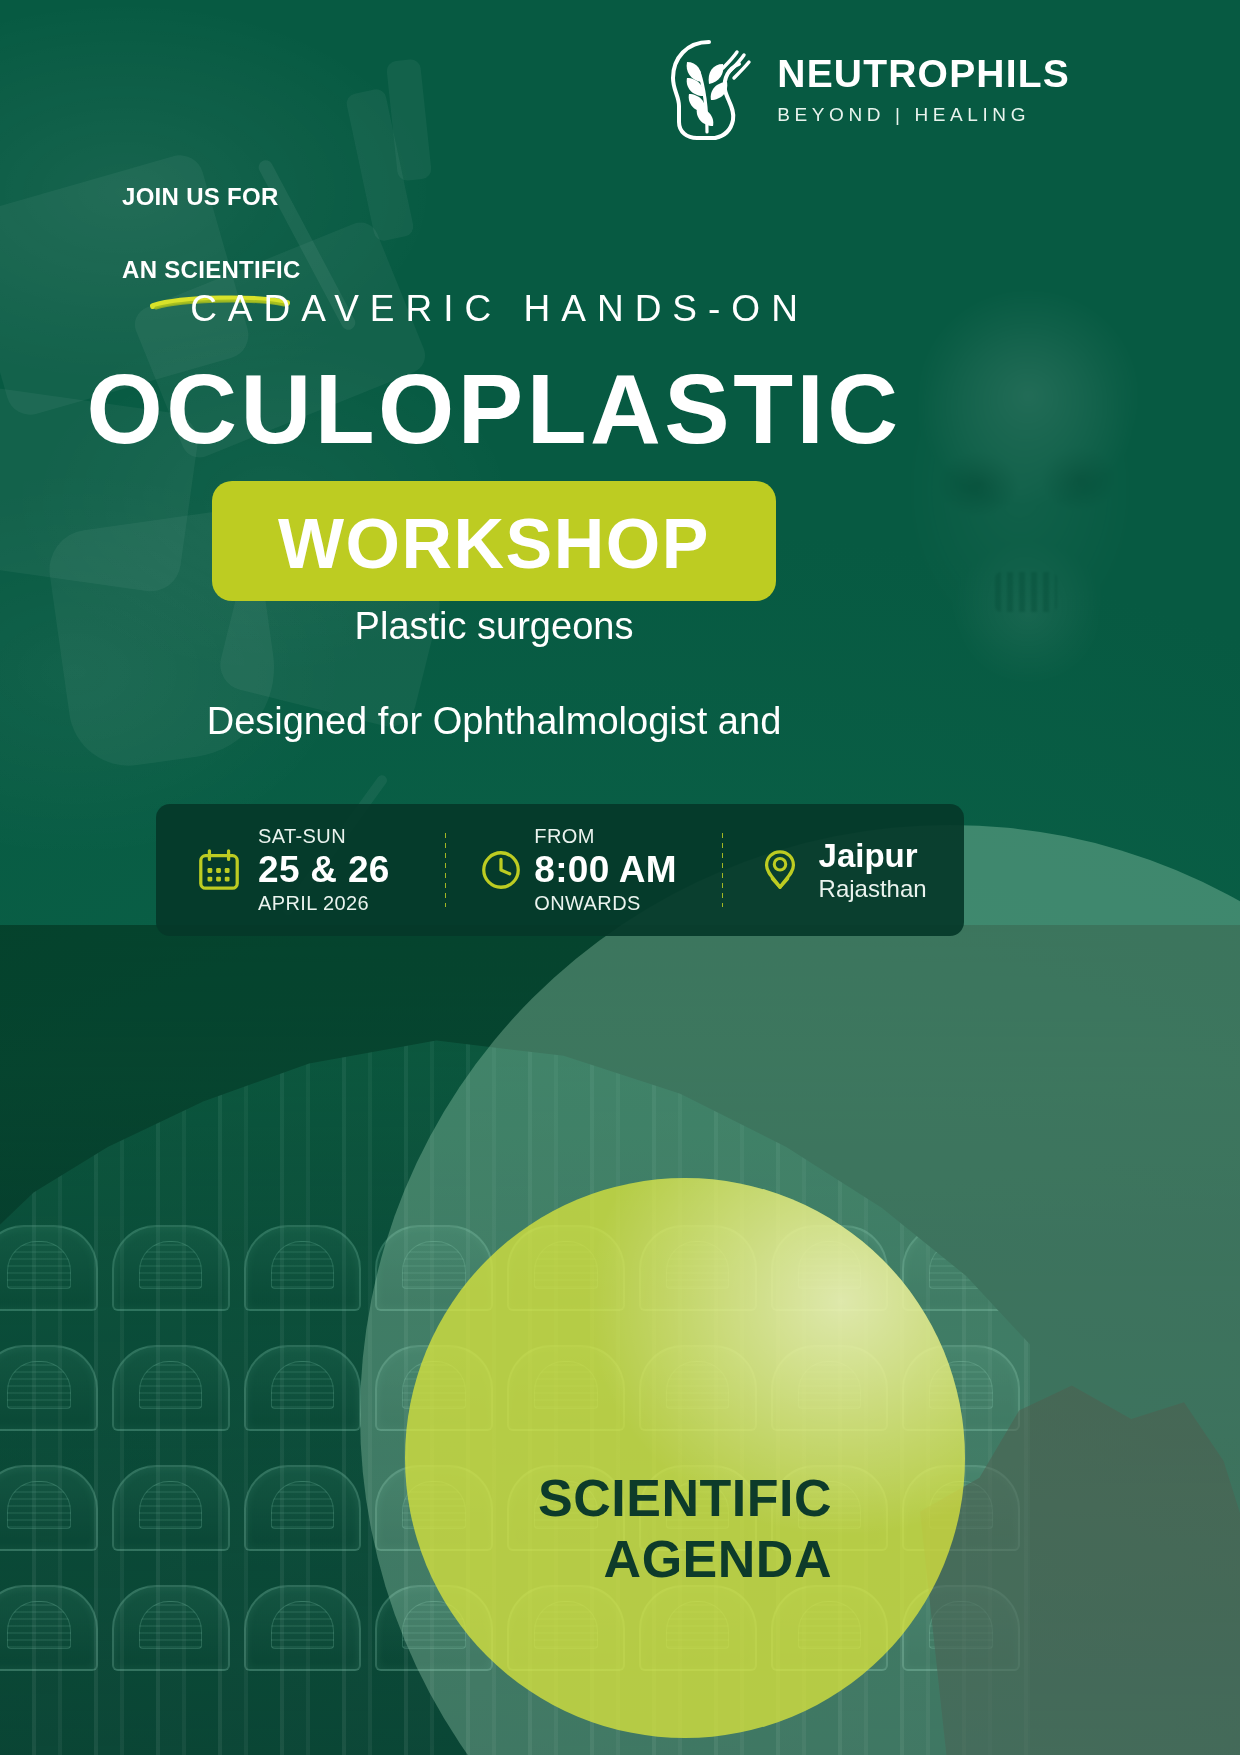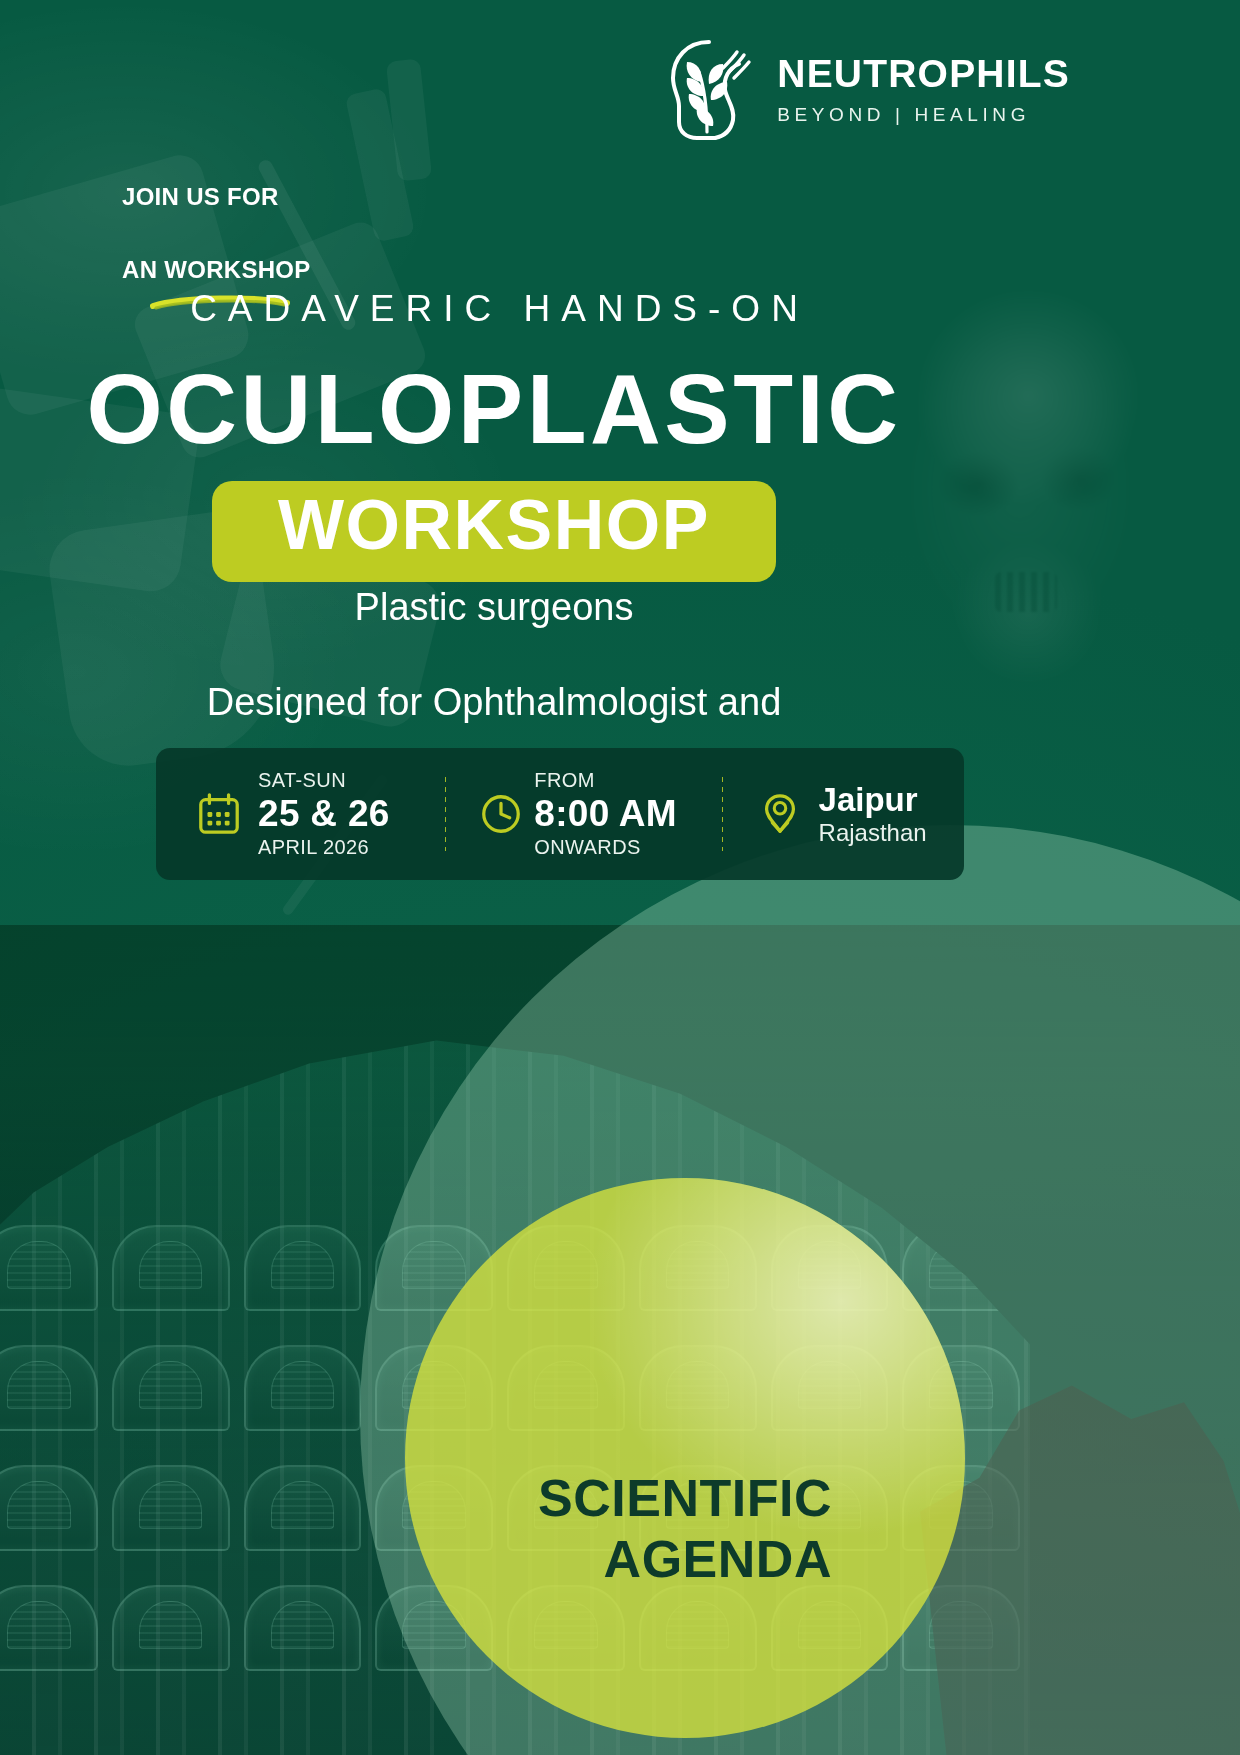--- a/index.html
+++ b/index.html
@@ -177,32 +177,32 @@
     color:#ffffff; font-size:37px; font-weight:500;
     letter-spacing:11px; margin-left:11px;
   }
   .maintitle {
     color:#ffffff; font-size:98px; font-weight:bold;
     letter-spacing:3.5px; line-height:1.05; margin-top:28px;
   }
   .badge-wrap { display:flex; justify-content:center; margin-top:20px; }
   .badge {
     background:#bdcc22; border-radius:20px;
-    padding:5px 66px 18px;
+    padding:24px 66px 18px;
     color:#ffffff; font-size:70px; font-weight:bold;
     letter-spacing:1.5px; line-height:1.12;
   }
   .subtitle {
     color:#ffffff; font-size:38px; font-weight:400;
     line-height:1.33; margin-top:44px;
   }
 
   
   .infobar {
-    position:absolute; left:156px; top:748px;
+    position:absolute; left:156px; top:804px;
     width:808px; height:132px;
     background:rgba(5,56,41,.92);
     border-radius:14px;
     display:flex; align-items:center;
   }
   .infocell { display:flex; align-items:center; gap:16px; padding:0 18px; }
   .infocell.c1 { width:290px; padding-left:40px; }
   .infocell.c2 { width:276px; padding-left:32px;gap:10px; }
   .infocell.c3 { width:242px; padding-left:34px; }
   .sep { width:1px; height:74px; background:repeating-linear-gradient(180deg, #bdcc22 0 5px, transparent 5px 10px); opacity:.85; }
@@ -298,21 +298,21 @@
       <path d="M50 88 C40 88 32 80 34 70 C44 70 52 78 50 88Z" fill="#ffffff"></path>
     </svg>
     <div class="logo-words">
       <div class="logo-name">NEUTROPHILS</div>
       <div class="logo-tag">BEYOND | HEALING</div>
     </div>
   </div>
 
   <div class="joinus">
     <div class="l">JOIN US FOR</div>
-    <div class="l">AN WORKSHOP</div>
+    <div class="l">AN SCIENTIFIC</div>
     <svg class="swoosh" viewBox="0 0 140 16">
       <path d="M3 11 C32 2 108 1 137 8" fill="none" stroke="#d8e22a" stroke-width="6" stroke-linecap="round"></path>
       <path d="M6 13 C34 5 106 4 134 10" fill="none" stroke="#9fb81f" stroke-width="3" stroke-linecap="round" opacity=".85"></path>
     </svg>
   </div>
 
   <div class="headline">
     <div class="kicker">CADAVERIC HANDS-ON</div>
     <div class="maintitle">OCULOPLASTIC</div>
     <div class="badge-wrap">

